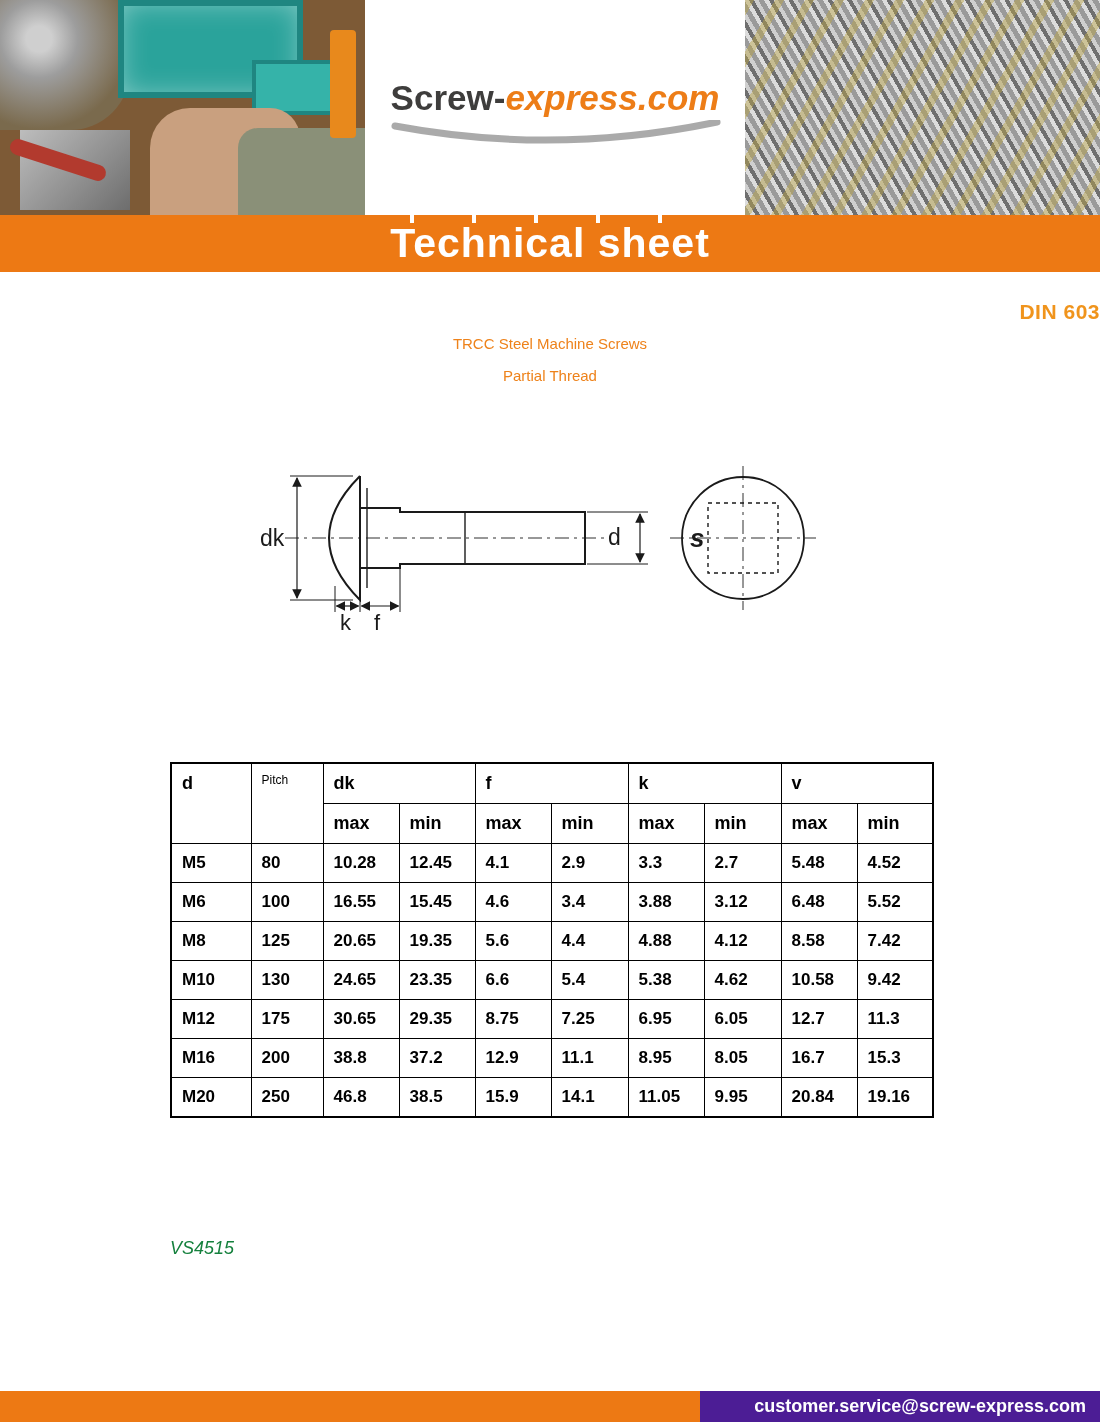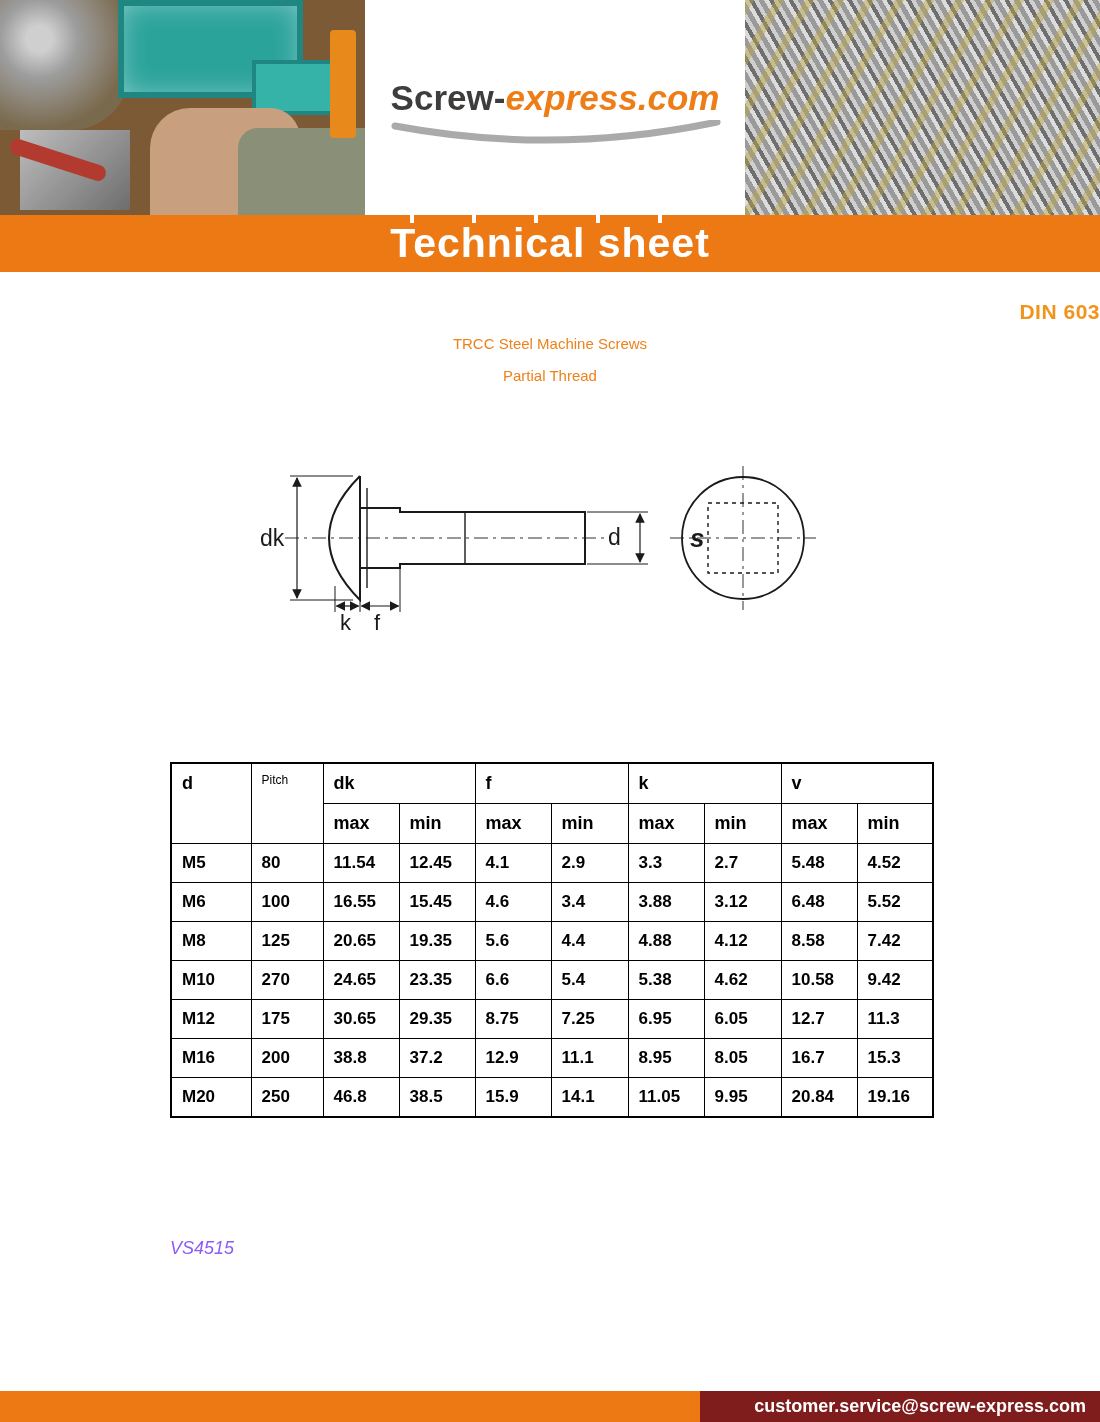--- a/index.html
+++ b/index.html
@@ -48,22 +48,22 @@
   .drawing text{fill:#1a1a1a;font-family:"Liberation Sans",sans-serif;}
   
   .spec-table{position:absolute;left:170px;top:762px;}
   table{border-collapse:collapse;table-layout:fixed;width:762px;border:2px solid #000;background:#fff;}
   th,td{border:1px solid #000;text-align:left;color:#000;padding:9px 2px 9px 10px;overflow:hidden;}
   th{font-size:18px;font-weight:bold;}
   td{font-size:17px;font-weight:bold;}
   th.pitch-header{font-size:12px;font-weight:normal;vertical-align:top;}
   th.d-header{vertical-align:top;padding-top:9px;}
   
-  .version-label{position:absolute;left:170px;top:1238px;font-style:italic;font-size:18px;color:#8b5cf6;}
-  .footer-bar{position:absolute;left:0;bottom:0;width:1100px;height:31px;background:#7f1d1d;}
+  .version-label{position:absolute;left:170px;top:1238px;font-style:italic;font-size:18px;color:#15803d;}
+  .footer-bar{position:absolute;left:0;bottom:0;width:1100px;height:31px;background:#4c1d95;}
   .footer-orange{position:absolute;left:0;top:0;width:700px;height:31px;background:#ed7914;}
   .footer-email{position:absolute;right:14px;top:0;height:31px;line-height:31px;
     color:#ffffff;font-size:18px;font-weight:bold;}
 </style>
 </head>
 <body>
 
 <div class="page">
 
   <div class="header">
@@ -174,21 +174,21 @@
           <th>max</th>
           <th>min</th>
           <th>max</th>
           <th>min</th>
         </tr>
       </thead>
       <tbody>
           <tr>
             <td>M5</td>
             <td>80</td>
-            <td>11.54</td>
+            <td>10.28</td>
             <td>12.45</td>
             <td>4.1</td>
             <td>2.9</td>
             <td>3.3</td>
             <td>2.7</td>
             <td>5.48</td>
             <td>4.52</td>
           </tr>
           <tr>
             <td>M6</td>
@@ -209,21 +209,21 @@
             <td>19.35</td>
             <td>5.6</td>
             <td>4.4</td>
             <td>4.88</td>
             <td>4.12</td>
             <td>8.58</td>
             <td>7.42</td>
           </tr>
           <tr>
             <td>M10</td>
-            <td>270</td>
+            <td>130</td>
             <td>24.65</td>
             <td>23.35</td>
             <td>6.6</td>
             <td>5.4</td>
             <td>5.38</td>
             <td>4.62</td>
             <td>10.58</td>
             <td>9.42</td>
           </tr>
           <tr>

